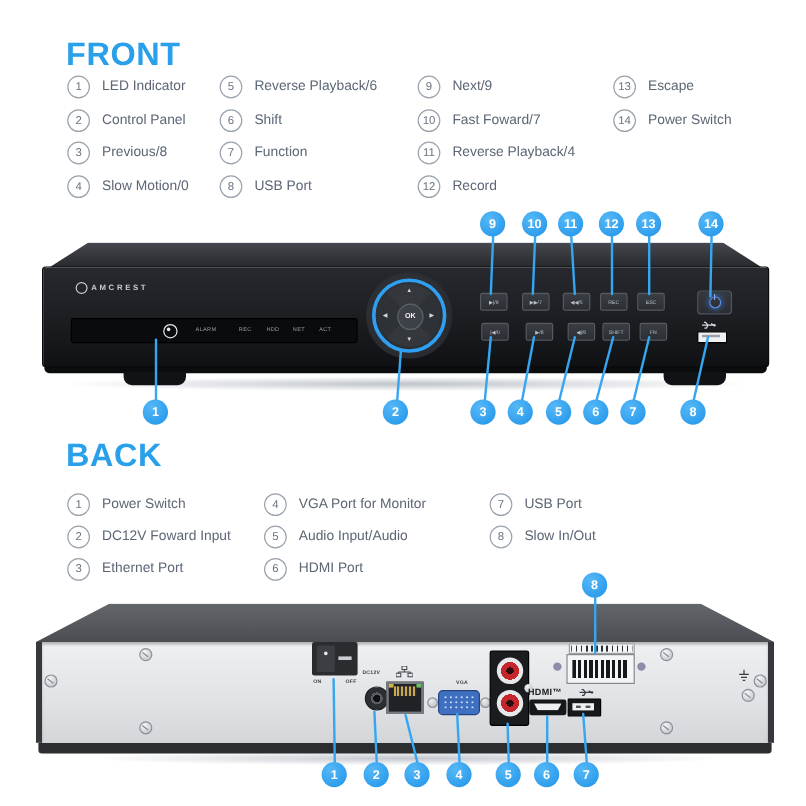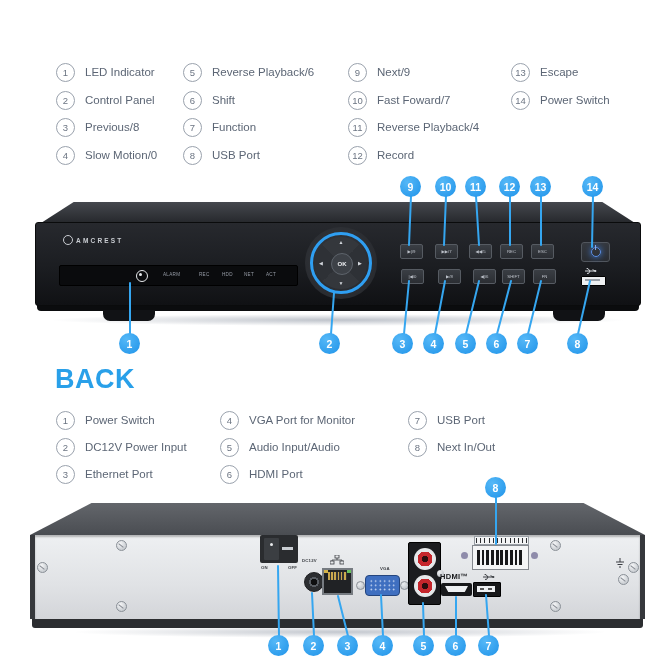--- a/index.html
+++ b/index.html
@@ -129,20 +129,21 @@
   .alarm .pins{position:absolute;left:4px;top:4px;width:47px;height:15px;
         background:repeating-linear-gradient(90deg,#17181a 0 2.8px,#f4f5f6 2.8px 4.7px);}
   .dot{position:absolute;width:7px;height:7px;border-radius:50%;background:#8f8cab;}
   .gnd-screw{position:absolute;left:588px;top:74px;}
 </style>
 </head>
 <body>
 
 <div class="stage">
 
+  <div class="heading" style="left:55px;top:30px;">FRONT</div>
 
   <div class="lg-row" style="left:56px;top:63px;">
       <span class="lg-num">1</span>
       <span class="lg-label">LED Indicator</span>
     </div>
   <div class="lg-row" style="left:56px;top:91px;">
       <span class="lg-num">2</span>
       <span class="lg-label">Control Panel</span>
     </div>
   <div class="lg-row" style="left:56px;top:118px;">
@@ -259,21 +260,21 @@
   <div class="co" style="left:567px;top:333px;">8</div>
 
   <div class="heading" style="left:55px;top:364px;">BACK</div>
 
   <div class="lg-row" style="left:56px;top:411px;">
       <span class="lg-num">1</span>
       <span class="lg-label">Power Switch</span>
     </div>
   <div class="lg-row" style="left:56px;top:438px;">
       <span class="lg-num">2</span>
-      <span class="lg-label">DC12V Power Input</span>
+      <span class="lg-label">DC12V Foward Input</span>
     </div>
   <div class="lg-row" style="left:56px;top:465px;">
       <span class="lg-num">3</span>
       <span class="lg-label">Ethernet Port</span>
     </div>
   <div class="lg-row" style="left:220px;top:411px;">
       <span class="lg-num">4</span>
       <span class="lg-label">VGA Port for Monitor</span>
     </div>
   <div class="lg-row" style="left:220px;top:438px;">
@@ -283,21 +284,21 @@
   <div class="lg-row" style="left:220px;top:465px;">
       <span class="lg-num">6</span>
       <span class="lg-label">HDMI Port</span>
     </div>
   <div class="lg-row" style="left:408px;top:411px;">
       <span class="lg-num">7</span>
       <span class="lg-label">USB Port</span>
     </div>
   <div class="lg-row" style="left:408px;top:438px;">
       <span class="lg-num">8</span>
-      <span class="lg-label">Next In/Out</span>
+      <span class="lg-label">Slow In/Out</span>
     </div>
 
   <div class="back-device">
     <div class="bd-shadow"></div>
     <div class="bd-top"></div>
     <div class="bd-bottom"></div>
     <div class="bd-face"></div>
     <div class="screw" style="left:86px;top:40px;"></div>
     <div class="screw" style="left:86px;top:101px;"></div>
     <div class="screw" style="left:520px;top:40px;"></div>

